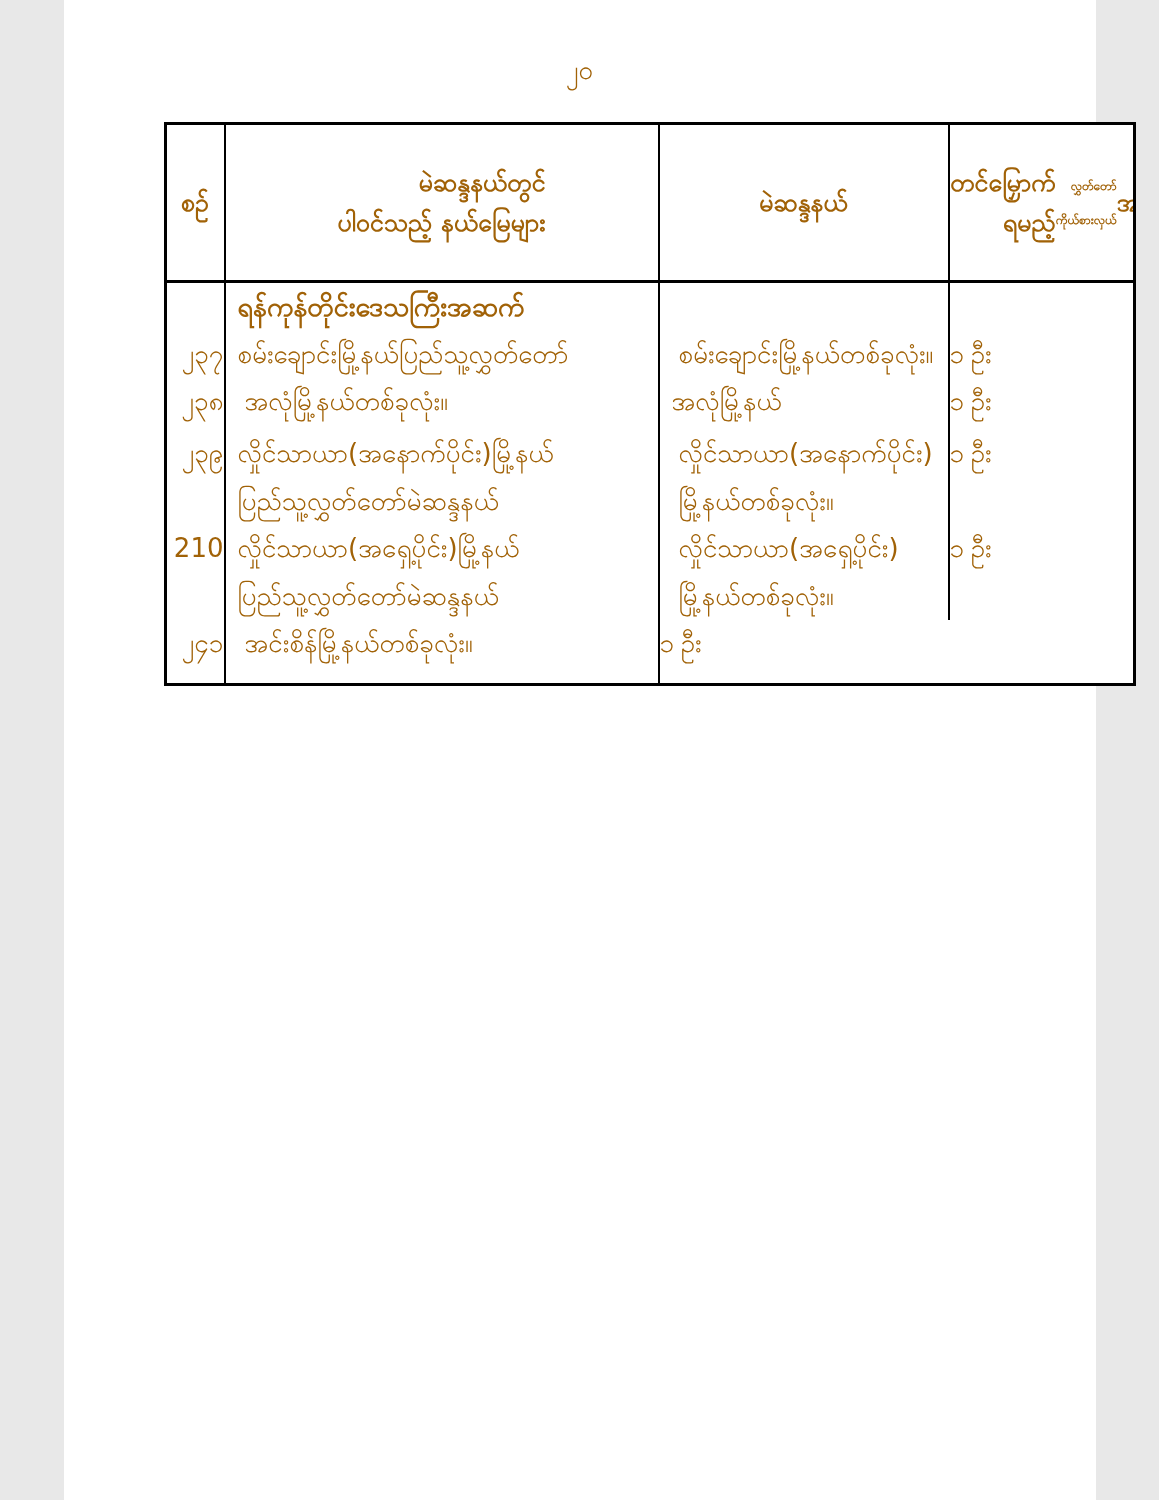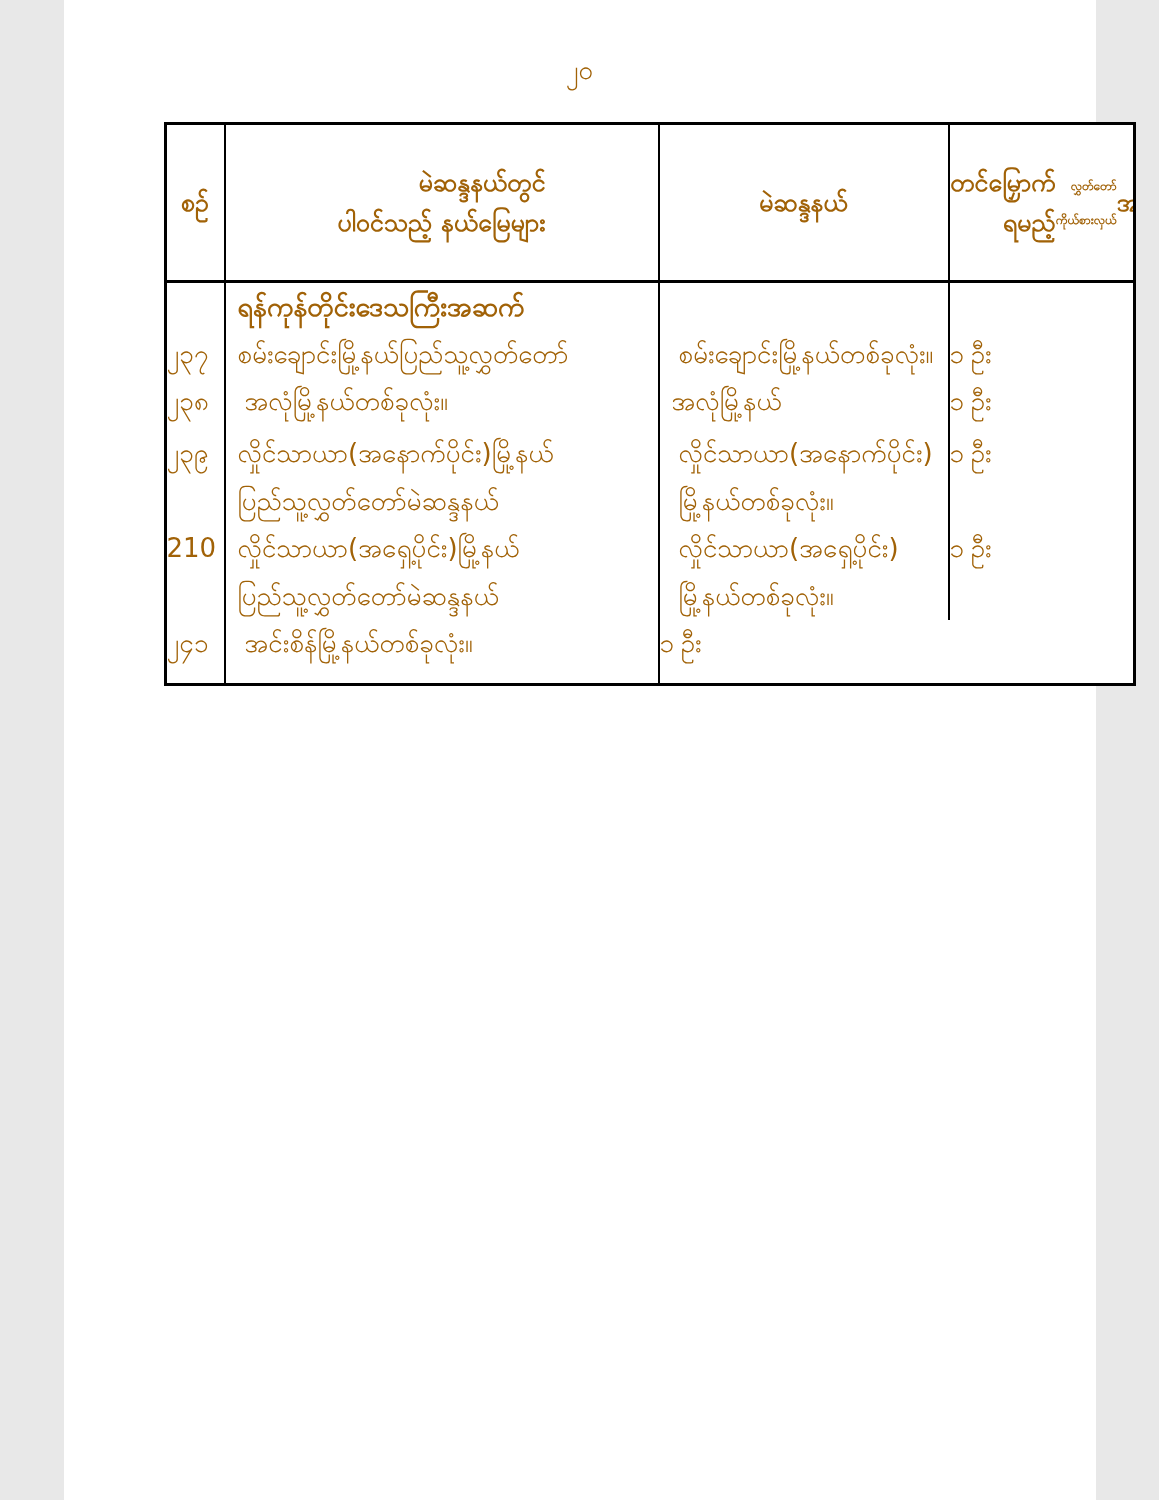--- a/index.html
+++ b/index.html
@@ -51,21 +51,21 @@
     line-height: 40px;
   }
   .hc .hline { line-height: 40px; }
   .hc .hline.small { font-size: 12px; line-height: 34px; }
   .pre { white-space: pre-line; }
   .bcell {                                       
     font-size: 26px;
     line-height: 47.5px;
     padding-top: 0px;
   }
-  .col-no   { text-align: left; }
+  .col-no   { text-align: right; }
   .col-con  { padding-left: 12px; padding-right: 6px; }
   .col-area { padding-left: 19px; padding-right: 6px; }
   .col-rep  { text-align: left; font-family: Liberation Serif, serif; }
   .section-label { font-weight: bold; font-size: 27px; }
 </style>
 </head>
 <body>
 
 <div class="page">
 

